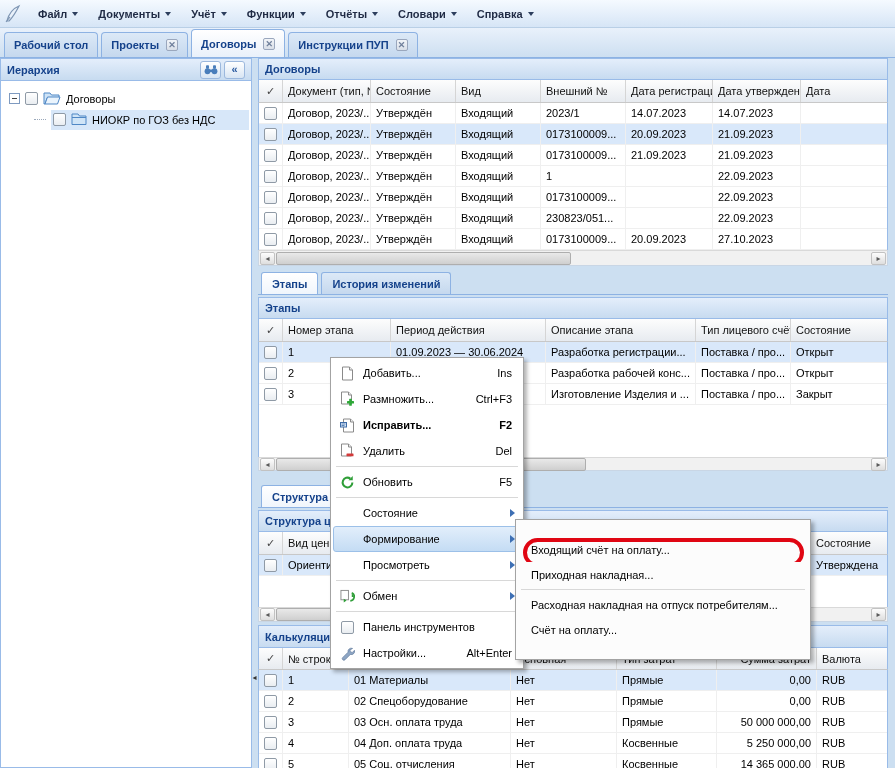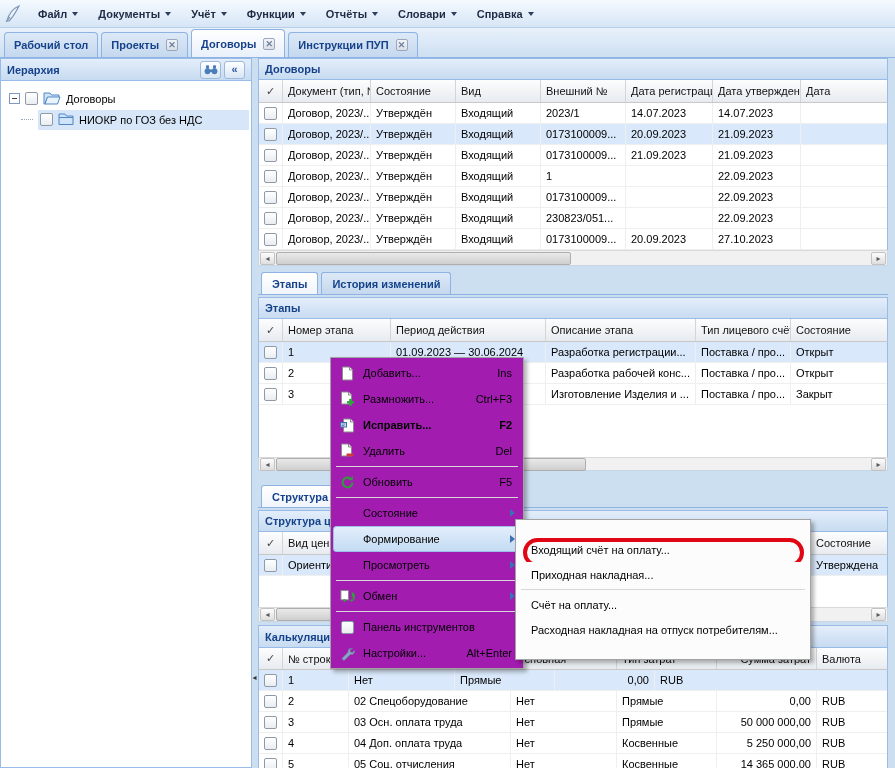--- a/index.html
+++ b/index.html
@@ -58,21 +58,21 @@
 
   
   .right{position:absolute;left:258px;top:58px;width:630px;height:710px}
   .sec{position:absolute;left:0;width:630px}
   .sec-contracts{top:0}
   .subtabs{position:absolute;left:0;width:630px;height:23px;display:flex;align-items:flex-end;gap:3px;padding-left:3px;border-bottom:1px solid #8db2e3}
   .stab{height:22px;display:flex;align-items:center;padding:0 10px;border:1px solid #8db2e3;border-bottom:none;border-radius:3px 3px 0 0;background:linear-gradient(#dce9f7,#c5d8ee);color:#15428b;font-weight:bold;white-space:nowrap}
   .stab.active{background:linear-gradient(#ffffff,#f0f5fc)}
 
   
-  .cmenu{position:absolute;left:330px;top:357px;width:194px;background:#a21caf;border:1px solid #a3a3a3;box-shadow:3px 3px 4px rgba(0,0,0,.3);padding:2px;z-index:20}
+  .cmenu{position:absolute;left:330px;top:357px;width:194px;background:#ffffff;border:1px solid #a3a3a3;box-shadow:3px 3px 4px rgba(0,0,0,.3);padding:2px;z-index:20}
   .mi{height:26px;display:flex;align-items:center;gap:7px;padding:0 5px 0 4px;border:1px solid transparent}
   .mi .ic{width:18px;display:flex;justify-content:center;align-items:center;flex:none}
   .mi .lbl{flex:1;white-space:nowrap;overflow:hidden}
   .mi .sck{padding-right:3px;white-space:nowrap}
   .mi.bold .lbl,.mi.bold .sck{font-weight:bold}
   .mi.hover{background:linear-gradient(#e2eefb,#c4dcf4);border:1px solid #9cc0e8;border-radius:3px}
   .msep{height:1px;background:#d8d8d8;margin:2px 3px}
   .marrow{width:0;height:0;border-top:4px solid transparent;border-bottom:4px solid transparent;border-left:5px solid #3d6fb4;flex:none}
   .smenu{position:absolute;left:515px;top:519px;width:296px;background:#fcfcfc;border:1px solid #a3a3a3;box-shadow:3px 3px 4px rgba(0,0,0,.3);padding:17px 2px;z-index:21}
   .smi{height:25px;display:flex;align-items:center;padding:0 8px 0 13px;white-space:nowrap;overflow:hidden}
@@ -157,21 +157,21 @@
   <div class="tree">
     <div class="tnode">
       <span class="expander"></span>
       <span class="cb"></span>
       <span><svg width="18" height="14" viewBox="0 0 18 14">
             <path d="M1 2h6l1.5 2H16v3H4L2 13H1z" fill="#cfe4f7" stroke="#4f87c5"></path>
             <path d="M4.5 6h12.5l-2.5 7H2z" fill="#eaf4fd" stroke="#4f87c5"></path>
           </svg></span>
       <span>Договоры</span>
     </div>
-    <div class="tnode selected" style="padding-left:15px">
+    <div class="tnode selected" style="padding-left:28px">
       <span class="connector"></span>
       <span class="rowhl">
         <span class="cb"></span>
         <span><svg width="16" height="13" viewBox="0 0 16 13">
               <path d="M1 2h6l1.5 2H15v8.5H1z" fill="#cfe4f7" stroke="#4f87c5"></path>
               <path d="M1 5.5h14" stroke="#4f87c5"></path>
             </svg></span>
         <span>НИОКР по ГОЗ без НДС</span>
       </span>
     </div>
@@ -390,20 +390,21 @@
       <span class="gh kc4">Тип затрат</span>
       <span class="gh kc5">Сумма затрат</span>
       <span class="gh kc6">Валюта</span>
     </div>
     <div class="gbody">
         <div class="grow sel">
           <span class="cell cbc">
             <span class="cb"></span>
           </span>
           <span class="cell kc1">1</span>
+          <span class="cell kc2">01 Материалы</span>
           <span class="cell kc3">Нет</span>
           <span class="cell kc4">Прямые</span>
           <span class="cell kc5">0,00</span>
           <span class="cell kc6">RUB</span>
         </div>
         <div class="grow">
           <span class="cell cbc">
             <span class="cb"></span>
           </span>
           <span class="cell kc1">2</span>
@@ -557,18 +558,18 @@
 <div class="smenu">
   <div class="smi" style="position:relative">
     <span>Входящий счёт на оплату...</span>
     <span class="red-oval"></span>
   </div>
   <div class="smi">
     <span>Приходная накладная...</span>
   </div>
   <div class="msep"></div>
   <div class="smi">
+    <span>Расходная накладная на отпуск потребителям...</span>
+  </div>
+  <div class="smi">
     <span>Счёт на оплату...</span>
   </div>
-  <div class="smi">
-    <span>Расходная накладная на отпуск потребителям...</span>
-  </div>
 </div>
 
 </body></html>

